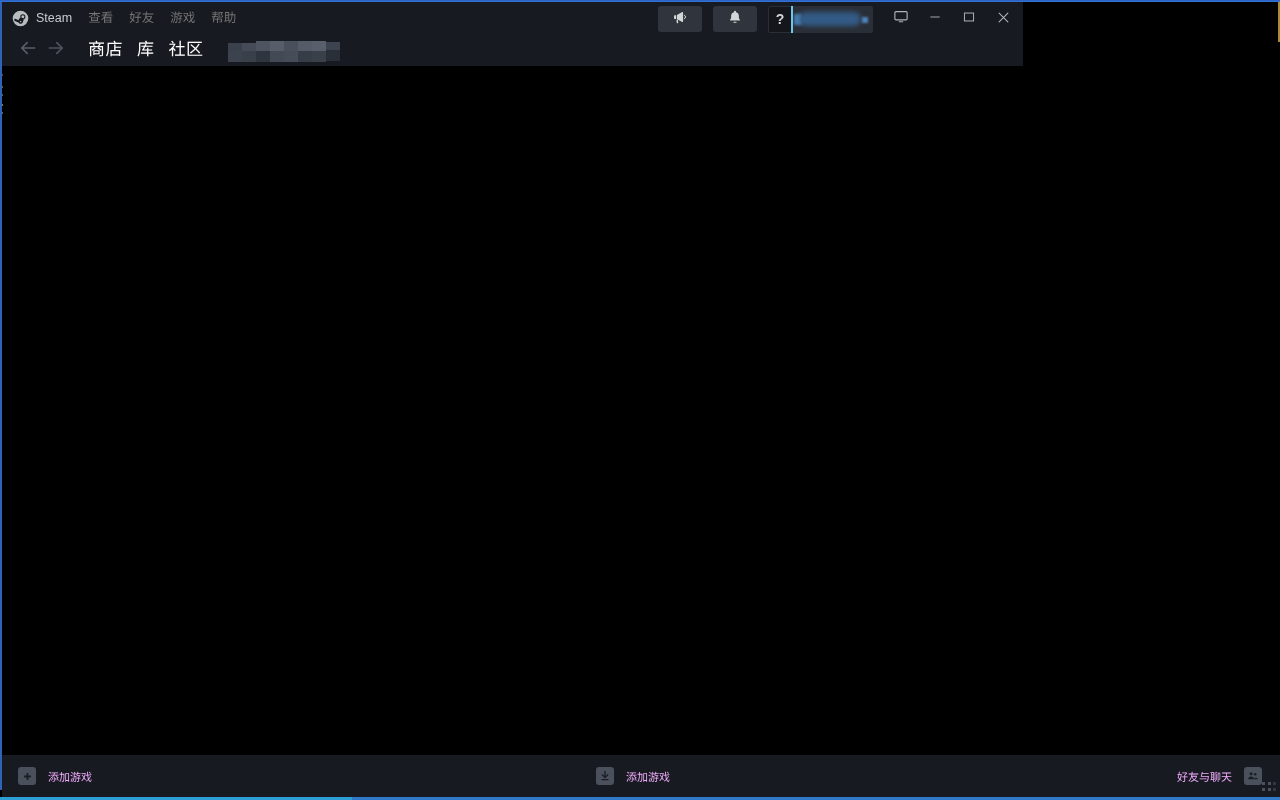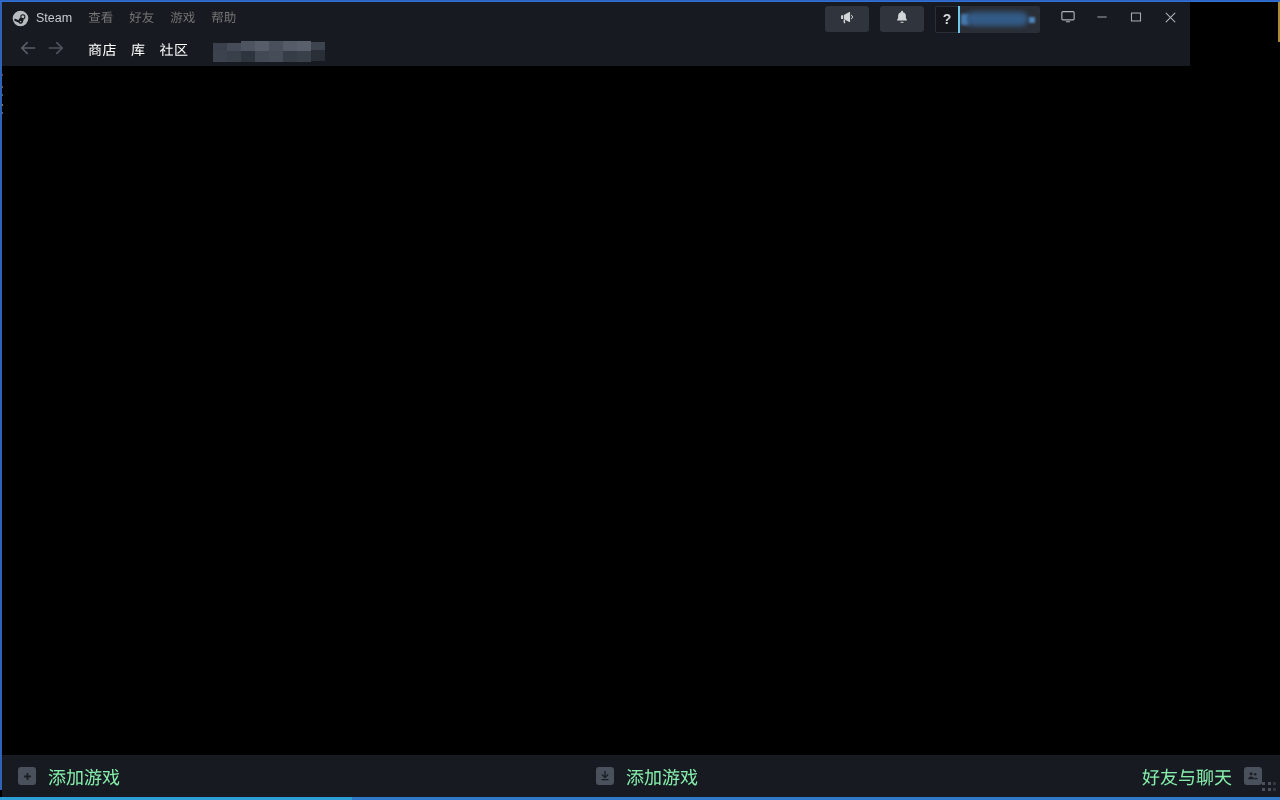--- a/index.html
+++ b/index.html
@@ -77,21 +77,21 @@
     left: 0;
     width: 3px;
     height: 2px;
     z-index: 39;
   }
 
   
   #header {
     position: absolute;
     left: 2px; top: 2px;
-    width: 1188px;
+    width: 1021px;
     height: 64px;
     background: #171a21;
     z-index: 20;
   }
 
   
   #menu-row {
     position: absolute;
     left: 0; top: 0;
     height: 32px;
@@ -218,21 +218,21 @@
     padding-left: 12px;
     box-sizing: border-box;
   }
   .nav-arrow {
     width: 28px; height: 26px;
     display: flex; align-items: center; justify-content: center;
     cursor: pointer;
   }
   .nav-arrow.disabled { opacity: .62; }
   .nav-link {
-    font-size: 14px;
+    font-size: 17px;
     color: #ffffff;
     margin-left: 14px;
     letter-spacing: .5px;
     white-space: nowrap;
     cursor: pointer;
     line-height: 22px;
   }
   .nav-link.first { margin-left: 18px; }
 
   
@@ -283,22 +283,22 @@
     width: 18px;
     height: 18px;
     background: #4a505c;
     border-radius: 3px;
     display: flex;
     align-items: center;
     justify-content: center;
     flex: 0 0 auto;
   }
   .footer-label {
-    font-size: 18px;
-    color: #86efac;
+    font-size: 11px;
+    color: #f0abfc;
     white-space: nowrap;
   }
   #btn-add-game { left: 16px; }
   #btn-add-game .footer-label { margin-left: 12px; }
   #btn-manage-downloads { left: 594px; }
   #btn-manage-downloads .footer-label { margin-left: 12px; }
   #btn-friends-chat { right: 18px; font-family: Liberation Mono, monospace; }
   #btn-friends-chat .footer-label { margin-right: 12px; }
 
   

